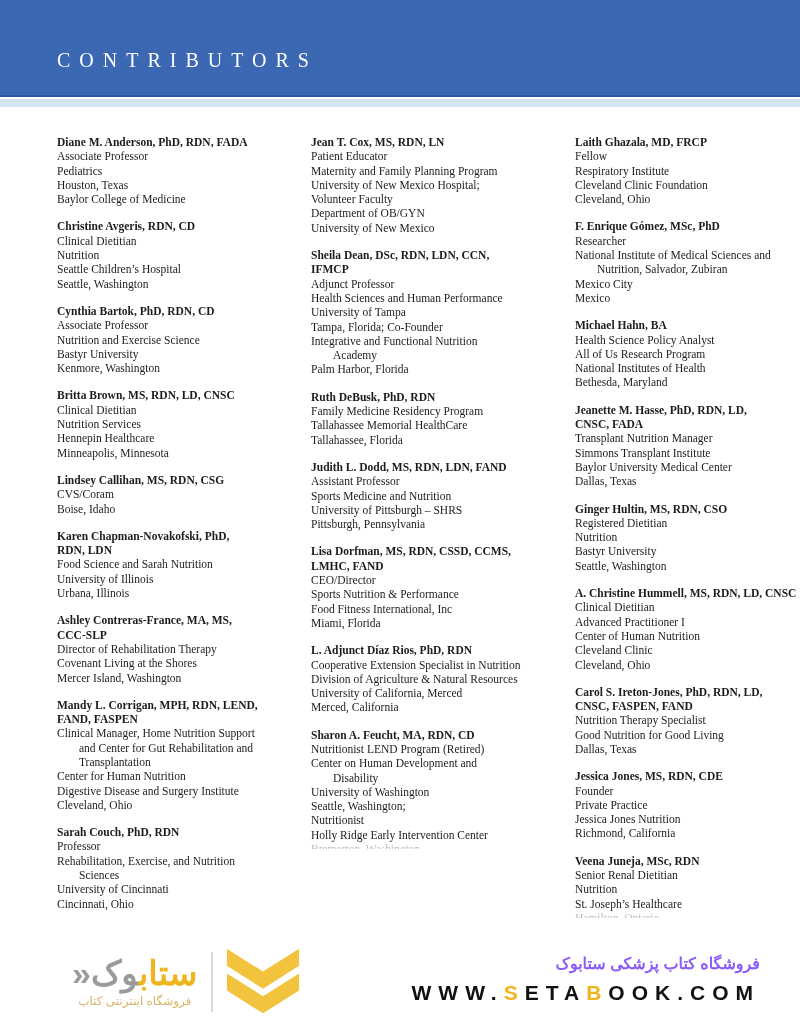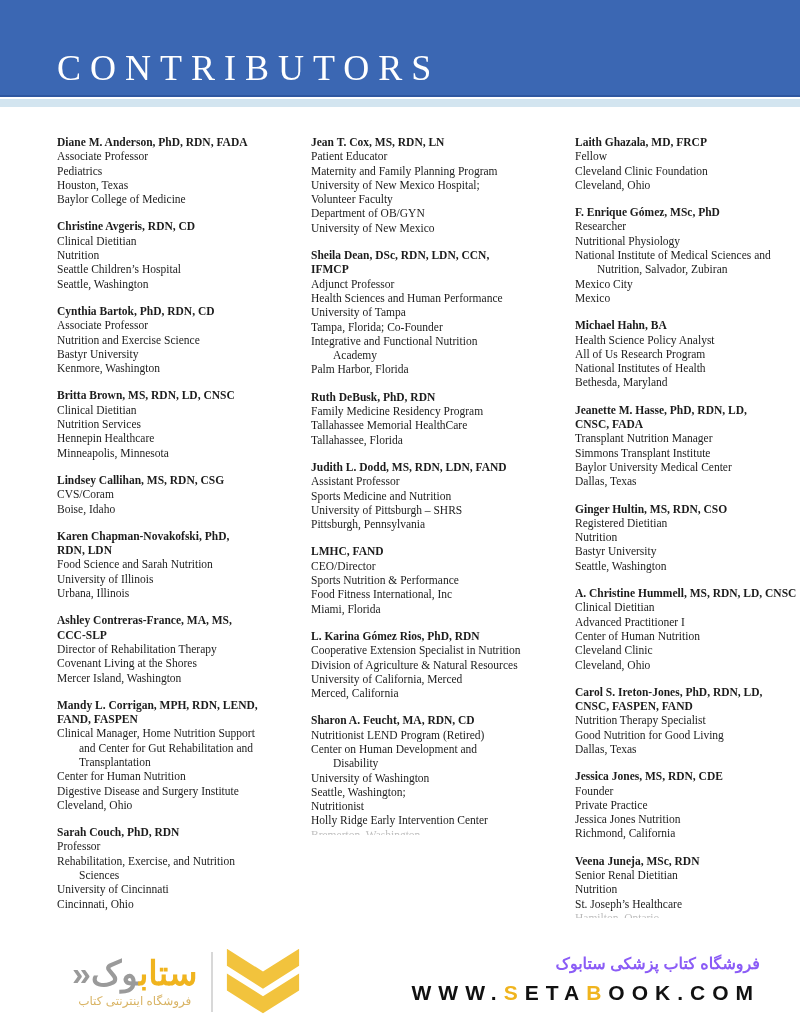--- a/index.html
+++ b/index.html
@@ -9,21 +9,21 @@
     font-family:"Liberation Serif","DejaVu Serif",serif;
     color:var(--text,#1c1c1c);
   }
   
   .band{
     height:97px;background:var(--header-blue,#3b67b3);
     border-bottom:2px solid #2f57a0;box-sizing:border-box;
   }
   .band h1{
     margin:0;padding:50px 0 0 57px;
-    font-size:36px;font-weight:400;letter-spacing:9px;
+    font-size:20px;font-weight:400;letter-spacing:9px;
     color:#ffffff;line-height:1;
   }
   .gap{height:2px;background:#ffffff;}
   .stripe{height:8px;background:var(--stripe-blue,#d3e5f0);}
   
   .content{
     padding:28px 0 0 57px;
     display:grid;grid-template-columns:230px 240px 1fr;gap:24px;
   }
   .col{font-size:11.5px;line-height:14.3px;}
@@ -171,28 +171,29 @@
           <div class="line">Tallahassee, Florida</div>
         </div>
         <div class="entry">
           <div class="nline">Judith L. Dodd, MS, RDN, LDN, FAND</div>
           <div class="line">Assistant Professor</div>
           <div class="line">Sports Medicine and Nutrition</div>
           <div class="line">University of Pittsburgh – SHRS</div>
           <div class="line">Pittsburgh, Pennsylvania</div>
         </div>
         <div class="entry">
+          <div class="nline">Lisa Dorfman, MS, RDN, CSSD, CCMS,</div>
           <div class="nline">LMHC, FAND</div>
           <div class="line">CEO/Director</div>
           <div class="line">Sports Nutrition &amp; Performance</div>
           <div class="line">Food Fitness International, Inc</div>
           <div class="line">Miami, Florida</div>
         </div>
         <div class="entry">
-          <div class="nline">L. Karina Gómez Rios, PhD, RDN</div>
+          <div class="nline">L. Adjunct Díaz Rios, PhD, RDN</div>
           <div class="line">Cooperative Extension Specialist in Nutrition</div>
           <div class="line">Division of Agriculture &amp; Natural Resources</div>
           <div class="line">University of California, Merced</div>
           <div class="line">Merced, California</div>
         </div>
         <div class="entry">
           <div class="nline">Sharon A. Feucht, MA, RDN, CD</div>
           <div class="line">Nutritionist LEND Program (Retired)</div>
           <div class="line">Center on Human Development and</div>
           <div class="line ind">Disability</div>
@@ -200,27 +201,27 @@
           <div class="line">Seattle, Washington;</div>
           <div class="line">Nutritionist</div>
           <div class="line">Holly Ridge Early Intervention Center</div>
           <div class="line faded">Bremerton, Washington</div>
         </div>
       </div>
       <div class="col">
         <div class="entry">
           <div class="nline">Laith Ghazala, MD, FRCP</div>
           <div class="line">Fellow</div>
+          <div class="line">Respiratory Institute</div>
           <div class="line">Cleveland Clinic Foundation</div>
           <div class="line">Cleveland, Ohio</div>
         </div>
         <div class="entry">
           <div class="nline">F. Enrique Gómez, MSc, PhD</div>
           <div class="line">Researcher</div>
-          <div class="line">Nutritional Physiology</div>
           <div class="line">National Institute of Medical Sciences and</div>
           <div class="line ind">Nutrition, Salvador, Zubiran</div>
           <div class="line">Mexico City</div>
           <div class="line">Mexico</div>
         </div>
         <div class="entry">
           <div class="nline">Michael Hahn, BA</div>
           <div class="line">Health Science Policy Analyst</div>
           <div class="line">All of Us Research Program</div>
           <div class="line">National Institutes of Health</div>

